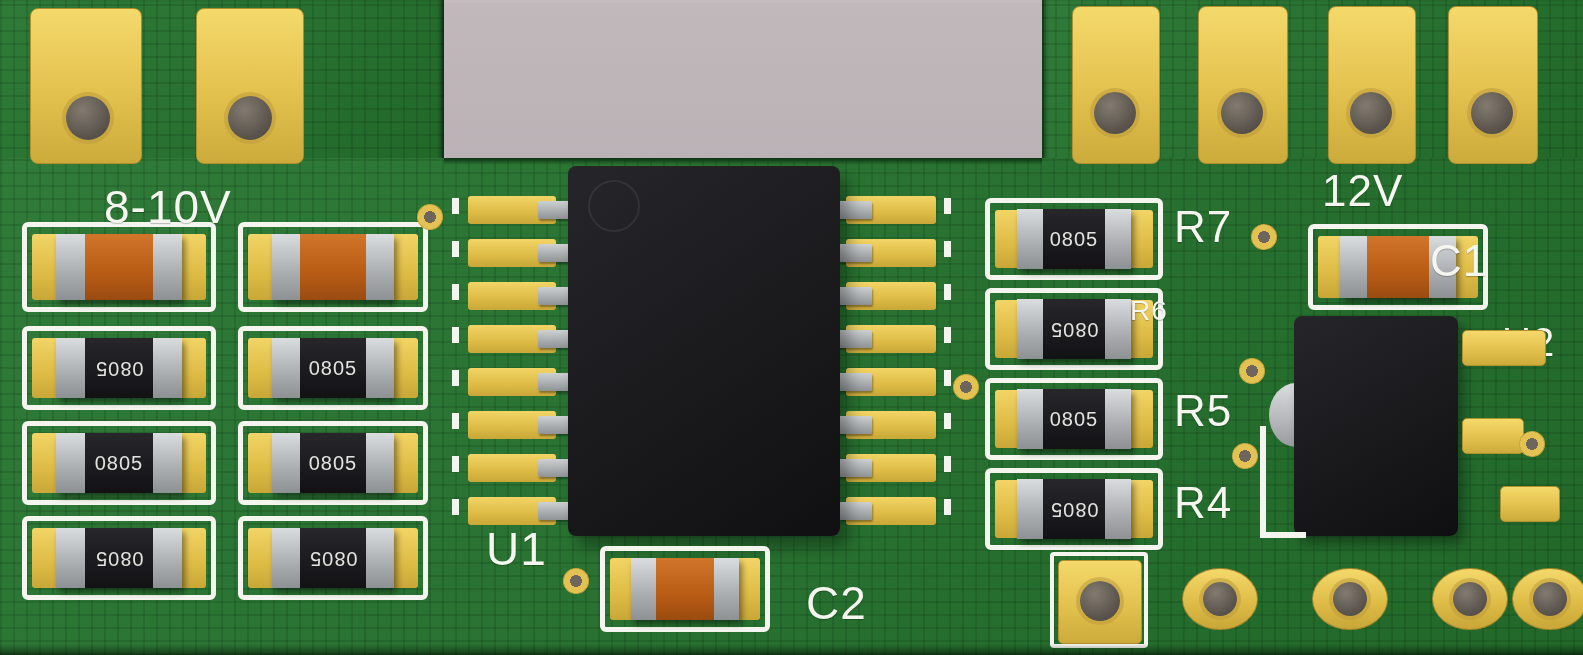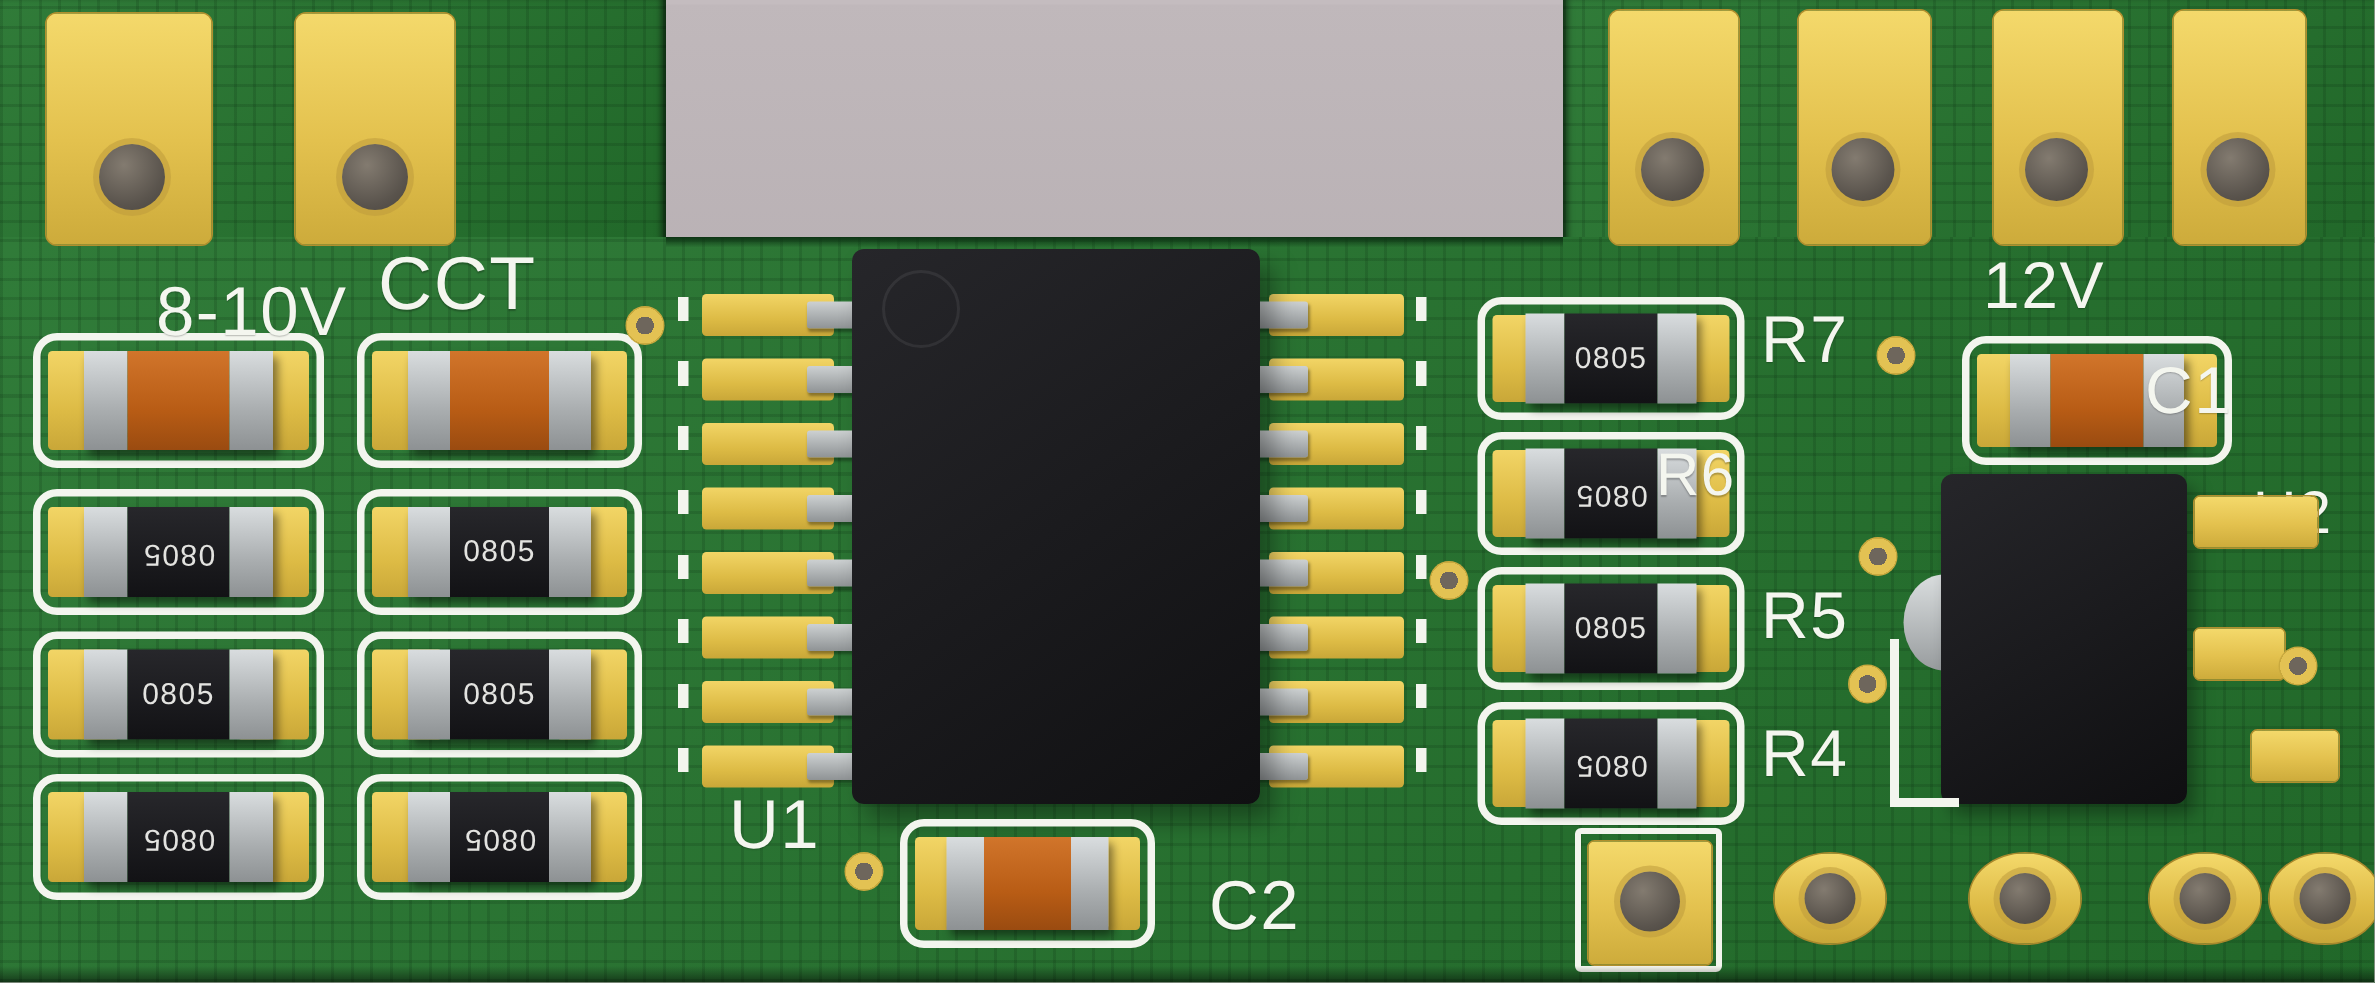--- a/index.html
+++ b/index.html
@@ -25,21 +25,21 @@
   .hole{position:absolute;border-radius:50%;
     background:radial-gradient(circle at 38% 32%, #837b70, #5a544d 65%, #49443e);
     box-shadow:0 0 0 4px rgba(190,155,60,.55);}
   .via{position:absolute;width:26px;height:26px;border-radius:50%;
     background:radial-gradient(circle,#6e665c 0 6px,#e3c253 6px 12px,#c9a93e 12px);}
   .oval{position:absolute;width:76px;height:62px;border-radius:50%;
     background:linear-gradient(180deg,#f4d96b,#ddba45 60%,#c8a638);border:1px solid #a8882c;box-sizing:border-box;}
 
   .silk{position:absolute;color:#f4f6ef;letter-spacing:1px;white-space:nowrap;text-shadow:0 1px 1px rgba(0,0,0,.25);}
 
-  .cmp{position:absolute;border:5px solid #f3f5ee;border-radius:16px;box-sizing:border-box;padding-left:12px;}
+  .cmp{position:absolute;border:5px solid #f3f5ee;border-radius:6px;box-sizing:border-box;padding-left:12px;}
   .cmp .cpad{position:absolute;top:7px;bottom:7px;width:26%;
     background:linear-gradient(180deg,#f2d566,#ddbb45 60%,#c9a738);border-radius:3px;}
   .cmp .cpadL{left:5px;} .cmp .cpadR{right:5px;}
   .cbody{position:absolute;left:16%;right:16%;top:9%;bottom:9%;display:flex;border-radius:3px;
     box-shadow:3px 4px 6px rgba(0,0,0,.45);}
   .cap{width:23%;background:linear-gradient(180deg,#d9dddf,#a9adaf 60%,#8d9193);}
   .mid-orange{flex:1;background:linear-gradient(180deg,#d1752b,#b85c15 60%,#9a4b10);}
   .mid-black{flex:1;background:linear-gradient(180deg,#27272b,#121215);
     display:flex;align-items:center;justify-content:center;}
   .mid-black span{color:#e3e3e0;font-size:20px;letter-spacing:1px;}
@@ -301,24 +301,23 @@
   <div class="oval" style="left:1182px;top:568px"></div>
   <div class="hole" style="left:1203px;top:582px;width:34px;height:34px"></div>
   <div class="oval" style="left:1312px;top:568px"></div>
   <div class="hole" style="left:1333px;top:582px;width:34px;height:34px"></div>
   <div class="oval" style="left:1432px;top:568px"></div>
   <div class="hole" style="left:1453px;top:582px;width:34px;height:34px"></div>
   <div class="oval" style="left:1512px;top:568px"></div>
   <div class="hole" style="left:1533px;top:582px;width:34px;height:34px"></div>
 
   <div class="silk" style="left:104px;top:180px;font-size:46px">8-10V</div>
-  <div class="silk" style="left:252px;top:160px;font-size:50px">CCT</div>
   <div class="silk" style="left:486px;top:522px;font-size:46px">U1</div>
   <div class="silk" style="left:806px;top:576px;font-size:46px">C2</div>
   <div class="silk" style="left:1174px;top:202px;font-size:44px">R7</div>
-  <div class="silk" style="left:1104px;top:295px;font-size:40px">R6</div>
+  <div class="silk" style="left:1130px;top:295px;font-size:28px">R6</div>
   <div class="silk" style="left:1174px;top:386px;font-size:44px">R5</div>
   <div class="silk" style="left:1174px;top:478px;font-size:44px">R4</div>
   <div class="silk" style="left:1430px;top:236px;font-size:44px">C1</div>
   <div class="silk" style="left:1322px;top:166px;font-size:44px">12V</div>
 
   <div id="bottom-edge"></div>
 </div>
 
 </body></html>

